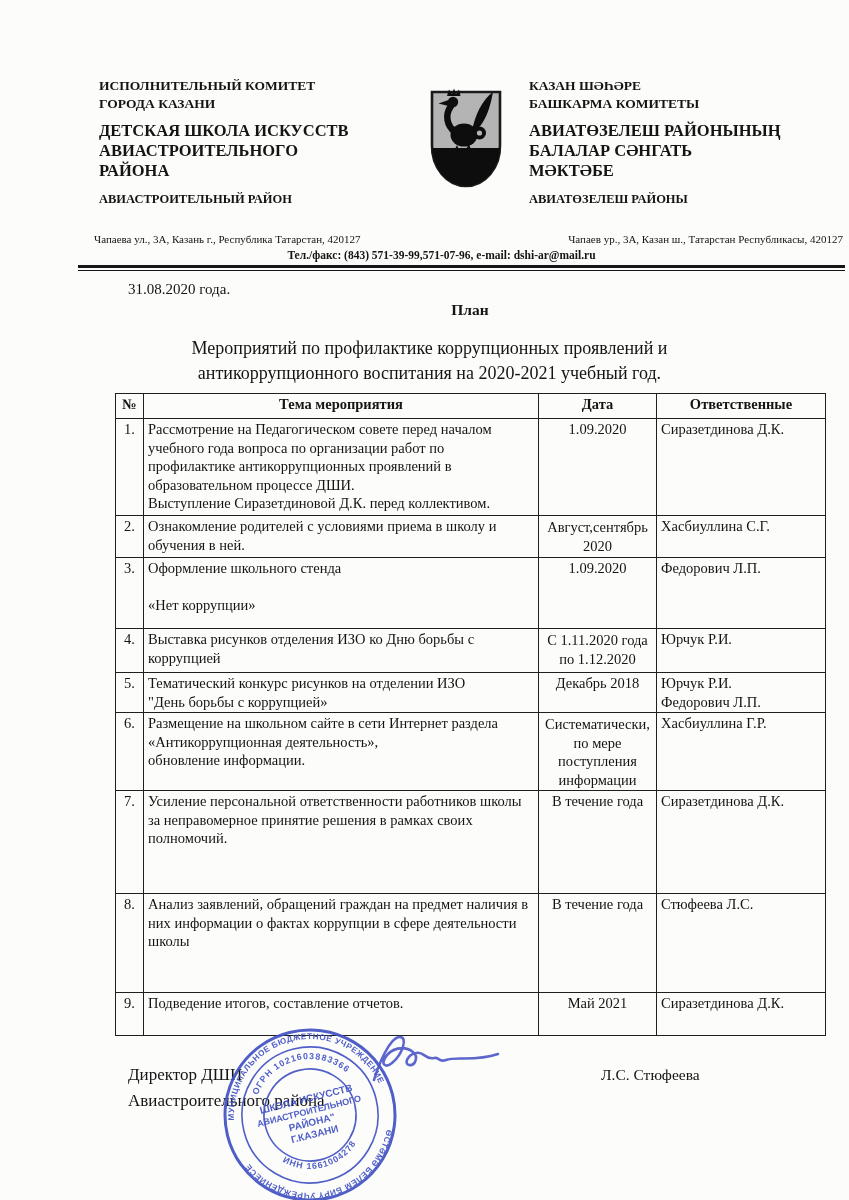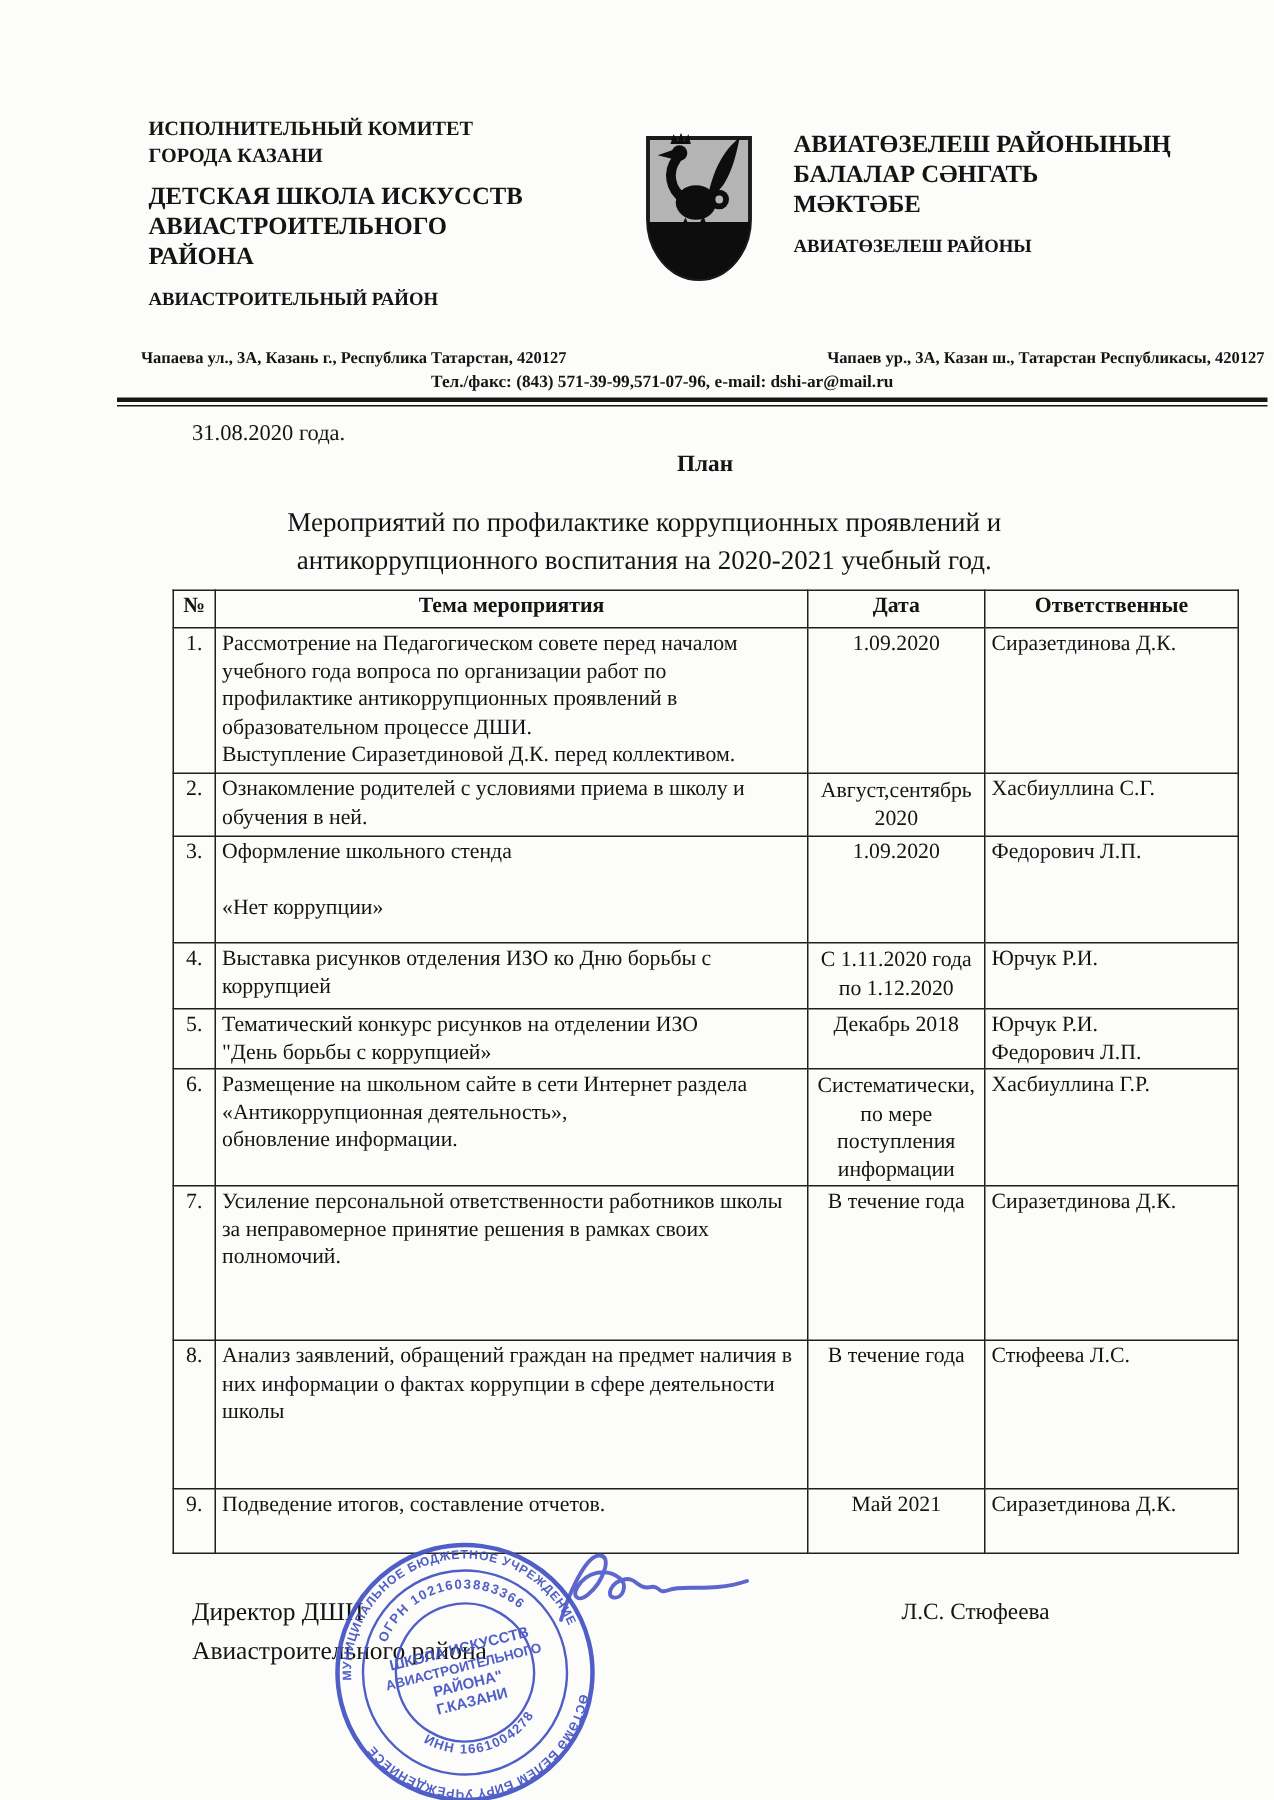--- a/index.html
+++ b/index.html
@@ -13,21 +13,21 @@
   .org-left{left:99px;}
   .org-right{left:529px;}
   .org .committee{font-size:13.5px;line-height:1.3;white-space:pre-line;}
   .org .school{font-size:16.5px;line-height:1.22;margin-top:9px;white-space:pre-line;}
   .org .district{font-size:12.5px;margin-top:11px;white-space:pre-line;}
   .org-right .committee{font-size:13.5px;}
   .crest{position:absolute;left:427px;top:87px;width:78px;height:104px;}
   .crest svg{width:100%;height:100%;display:block;}
   .addr-row{
     position:absolute;top:233px;left:94px;right:6px;display:flex;
-    justify-content:space-between;font-weight:bold;font-size:11px;
+    justify-content:space-between;font-weight:normal;font-size:11px;
   }
   .phone-line{
     position:absolute;top:249px;left:0;right:0;text-align:center;
     font-weight:bold;font-size:11.5px;margin-left:34px;
   }
   .lh-rule{position:absolute;top:265px;left:78px;right:4px;height:6px;
     border-top:3px solid #161616;}
   .lh-rule:after{content:"";display:block;margin-top:2px;border-top:1px solid #161616;}
   
   .doc-date{position:absolute;top:281px;left:128px;font-size:15px;}
@@ -99,20 +99,22 @@
         <path d="M20,9 L22,2.5 L25,7 L27,1.5 L29,7 L32,2.5 L33.5,9 Z"></path>
         <path d="M21.5,13 L11.5,16.5 L21.5,19 Z"></path>
         <path d="M30,58 L25.5,67 L33,65 Z"></path>
         <path d="M42,57 L45.5,67 L37.5,65 Z"></path>
       </g>
       <circle cx="52.5" cy="46" r="2.6" fill="#b4b4b4"></circle>
     </svg>
   </div>
 
   <div class="org org-right">
+    <div class="committee">КАЗАН ШӘҺӘРЕ
+БАШКАРМА КОМИТЕТЫ</div>
     <div class="school">АВИАТӨЗЕЛЕШ РАЙОНЫНЫҢ
 БАЛАЛАР СӘНГАТЬ
 МӘКТӘБЕ</div>
     <div class="district">АВИАТӨЗЕЛЕШ РАЙОНЫ</div>
   </div>
 
   <div class="addr-row">
     <span>Чапаева ул., 3А, Казань г., Республика Татарстан, 420127</span>
     <span>Чапаев  ур., 3А, Казан ш., Татарстан Республикасы, 420127</span>
   </div>

